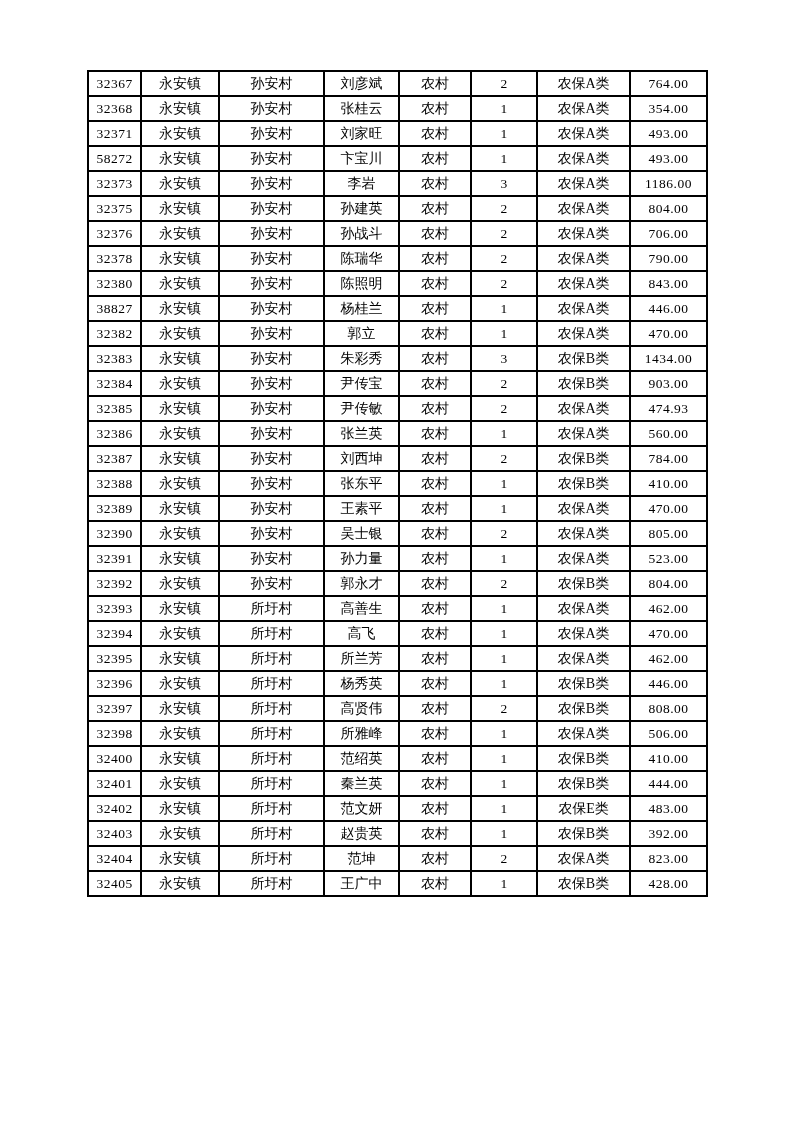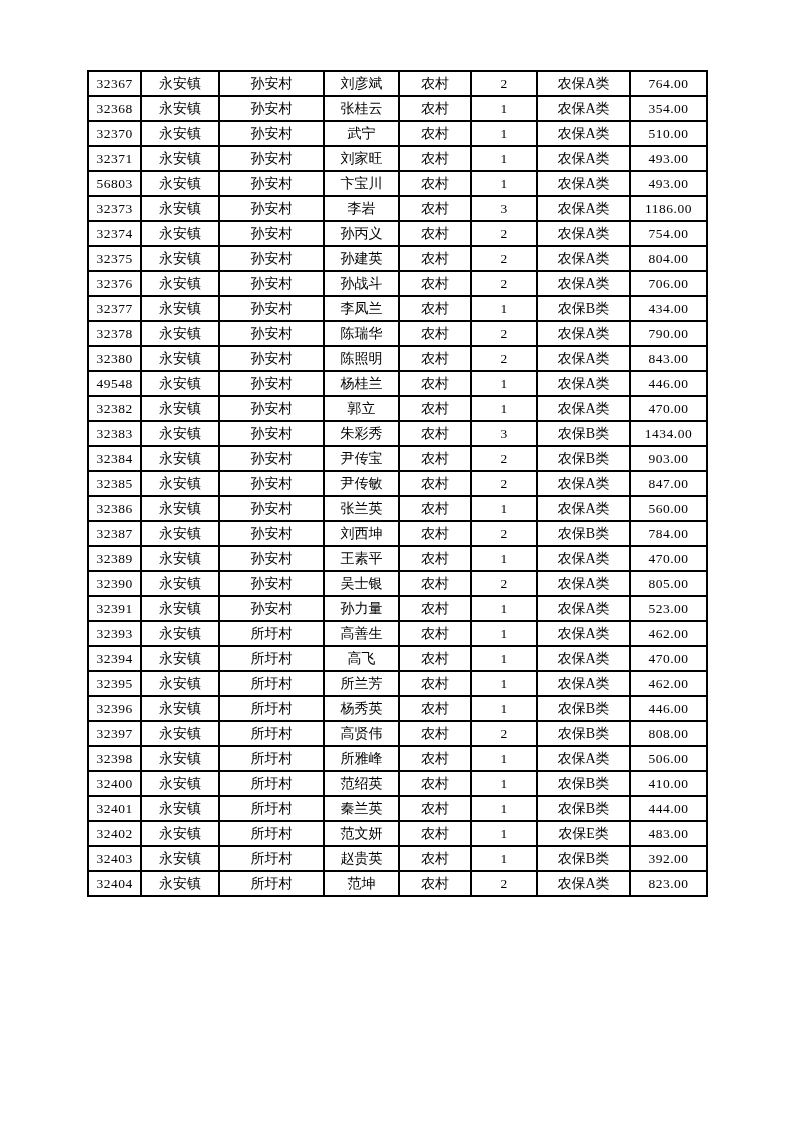--- a/index.html
+++ b/index.html
@@ -79,121 +79,91 @@
           <td class="num">32368</td>
           <td>永安镇</td>
           <td>孙安村</td>
           <td>张桂云</td>
           <td>农村</td>
           <td class="num">1</td>
           <td>农保A类</td>
           <td class="num">354.00</td>
         </tr>
         <tr>
-          <td class="num">32370</td>
-          <td>永安镇</td>
-          <td>孙安村</td>
-          <td>武宁</td>
-          <td>农村</td>
-          <td class="num">1</td>
-          <td>农保A类</td>
-          <td class="num">510.00</td>
-        </tr>
-        <tr>
           <td class="num">32371</td>
           <td>永安镇</td>
           <td>孙安村</td>
           <td>刘家旺</td>
           <td>农村</td>
           <td class="num">1</td>
           <td>农保A类</td>
           <td class="num">493.00</td>
         </tr>
         <tr>
-          <td class="num">56803</td>
+          <td class="num">58272</td>
           <td>永安镇</td>
           <td>孙安村</td>
           <td>卞宝川</td>
           <td>农村</td>
           <td class="num">1</td>
           <td>农保A类</td>
           <td class="num">493.00</td>
         </tr>
         <tr>
           <td class="num">32373</td>
           <td>永安镇</td>
           <td>孙安村</td>
           <td>李岩</td>
           <td>农村</td>
           <td class="num">3</td>
           <td>农保A类</td>
           <td class="num">1186.00</td>
         </tr>
         <tr>
-          <td class="num">32374</td>
-          <td>永安镇</td>
-          <td>孙安村</td>
-          <td>孙丙义</td>
-          <td>农村</td>
-          <td class="num">2</td>
-          <td>农保A类</td>
-          <td class="num">754.00</td>
-        </tr>
-        <tr>
           <td class="num">32375</td>
           <td>永安镇</td>
           <td>孙安村</td>
           <td>孙建英</td>
           <td>农村</td>
           <td class="num">2</td>
           <td>农保A类</td>
           <td class="num">804.00</td>
         </tr>
         <tr>
           <td class="num">32376</td>
           <td>永安镇</td>
           <td>孙安村</td>
           <td>孙战斗</td>
           <td>农村</td>
           <td class="num">2</td>
           <td>农保A类</td>
           <td class="num">706.00</td>
         </tr>
         <tr>
-          <td class="num">32377</td>
-          <td>永安镇</td>
-          <td>孙安村</td>
-          <td>李凤兰</td>
-          <td>农村</td>
-          <td class="num">1</td>
-          <td>农保B类</td>
-          <td class="num">434.00</td>
-        </tr>
-        <tr>
           <td class="num">32378</td>
           <td>永安镇</td>
           <td>孙安村</td>
           <td>陈瑞华</td>
           <td>农村</td>
           <td class="num">2</td>
           <td>农保A类</td>
           <td class="num">790.00</td>
         </tr>
         <tr>
           <td class="num">32380</td>
           <td>永安镇</td>
           <td>孙安村</td>
           <td>陈照明</td>
           <td>农村</td>
           <td class="num">2</td>
           <td>农保A类</td>
           <td class="num">843.00</td>
         </tr>
         <tr>
-          <td class="num">49548</td>
+          <td class="num">38827</td>
           <td>永安镇</td>
           <td>孙安村</td>
           <td>杨桂兰</td>
           <td>农村</td>
           <td class="num">1</td>
           <td>农保A类</td>
           <td class="num">446.00</td>
         </tr>
         <tr>
           <td class="num">32382</td>
@@ -226,21 +196,21 @@
           <td class="num">903.00</td>
         </tr>
         <tr>
           <td class="num">32385</td>
           <td>永安镇</td>
           <td>孙安村</td>
           <td>尹传敏</td>
           <td>农村</td>
           <td class="num">2</td>
           <td>农保A类</td>
-          <td class="num">847.00</td>
+          <td class="num">474.93</td>
         </tr>
         <tr>
           <td class="num">32386</td>
           <td>永安镇</td>
           <td>孙安村</td>
           <td>张兰英</td>
           <td>农村</td>
           <td class="num">1</td>
           <td>农保A类</td>
           <td class="num">560.00</td>
@@ -249,20 +219,30 @@
           <td class="num">32387</td>
           <td>永安镇</td>
           <td>孙安村</td>
           <td>刘西坤</td>
           <td>农村</td>
           <td class="num">2</td>
           <td>农保B类</td>
           <td class="num">784.00</td>
         </tr>
         <tr>
+          <td class="num">32388</td>
+          <td>永安镇</td>
+          <td>孙安村</td>
+          <td>张东平</td>
+          <td>农村</td>
+          <td class="num">1</td>
+          <td>农保B类</td>
+          <td class="num">410.00</td>
+        </tr>
+        <tr>
           <td class="num">32389</td>
           <td>永安镇</td>
           <td>孙安村</td>
           <td>王素平</td>
           <td>农村</td>
           <td class="num">1</td>
           <td>农保A类</td>
           <td class="num">470.00</td>
         </tr>
         <tr>
@@ -277,20 +257,30 @@
         </tr>
         <tr>
           <td class="num">32391</td>
           <td>永安镇</td>
           <td>孙安村</td>
           <td>孙力量</td>
           <td>农村</td>
           <td class="num">1</td>
           <td>农保A类</td>
           <td class="num">523.00</td>
+        </tr>
+        <tr>
+          <td class="num">32392</td>
+          <td>永安镇</td>
+          <td>孙安村</td>
+          <td>郭永才</td>
+          <td>农村</td>
+          <td class="num">2</td>
+          <td>农保B类</td>
+          <td class="num">804.00</td>
         </tr>
         <tr>
           <td class="num">32393</td>
           <td>永安镇</td>
           <td>所圩村</td>
           <td>高善生</td>
           <td>农村</td>
           <td class="num">1</td>
           <td>农保A类</td>
           <td class="num">462.00</td>
@@ -387,16 +377,26 @@
         </tr>
         <tr>
           <td class="num">32404</td>
           <td>永安镇</td>
           <td>所圩村</td>
           <td>范坤</td>
           <td>农村</td>
           <td class="num">2</td>
           <td>农保A类</td>
           <td class="num">823.00</td>
+        </tr>
+        <tr>
+          <td class="num">32405</td>
+          <td>永安镇</td>
+          <td>所圩村</td>
+          <td>王广中</td>
+          <td>农村</td>
+          <td class="num">1</td>
+          <td>农保B类</td>
+          <td class="num">428.00</td>
         </tr>
       </tbody>
   </table>
 </div>
 
 </body></html>

